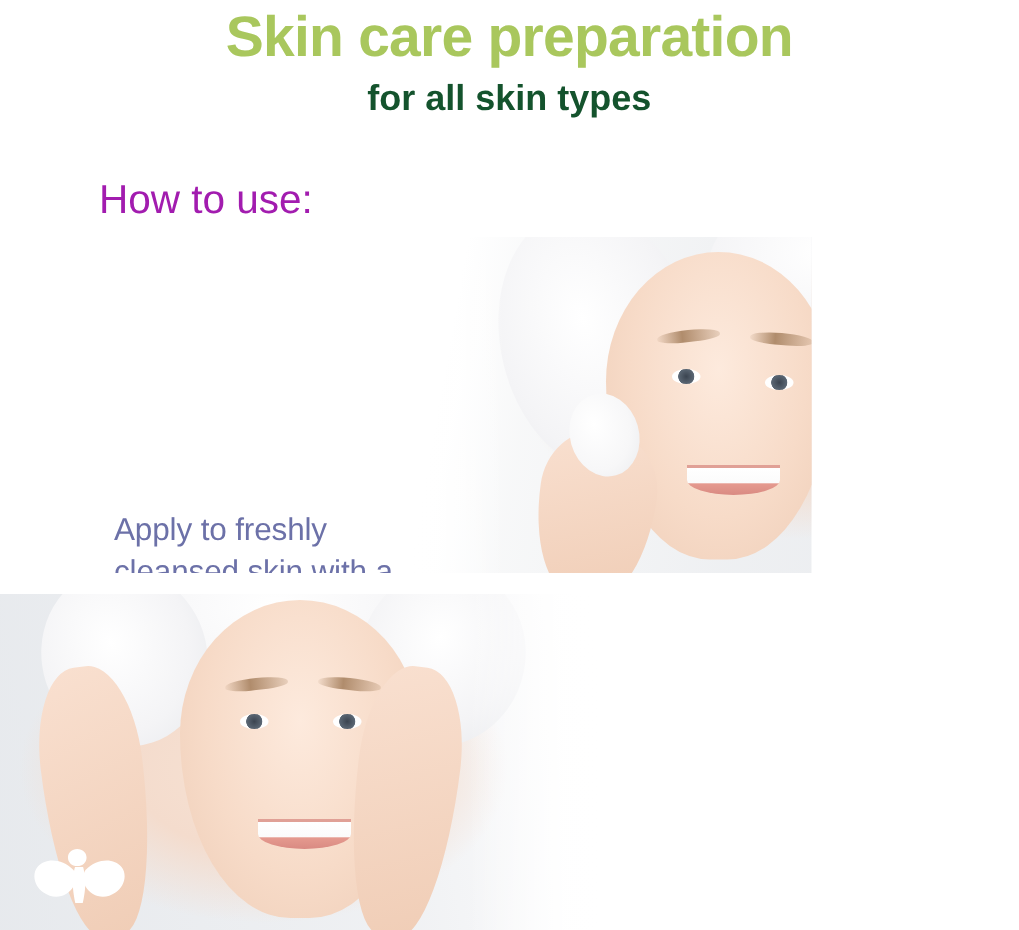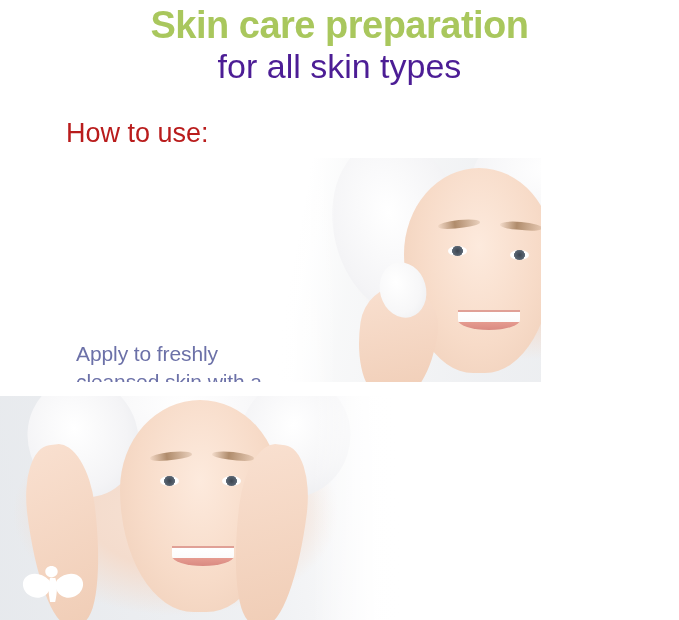--- a/index.html
+++ b/index.html
@@ -29,34 +29,34 @@
   }
   .title-main {
     font-size: 38px;
     font-weight: bold;
     letter-spacing: -0.5px;
     color: #a9c75d;
     line-height: 42px;
     white-space: nowrap;
   }
   .title-sub {
-    font-size: 34px;
-    font-weight: normal;
+    font-size: 24px;
+    font-weight: bold;
     letter-spacing: 0px;
-    color: #4c1d95;
+    color: #14532d;
     line-height: 40px;
     white-space: nowrap;
   }
 
   .how-to {
     position: absolute;
     left: 66px;
     top: 118px;
     font-size: 27px;
-    color: #b91c1c;
+    color: #a21caf;
     font-weight: normal;
     letter-spacing: 0px;
     white-space: nowrap;
   }
 
   
   .panel {
     position: absolute;
     left: 0;
     width: 679px;

